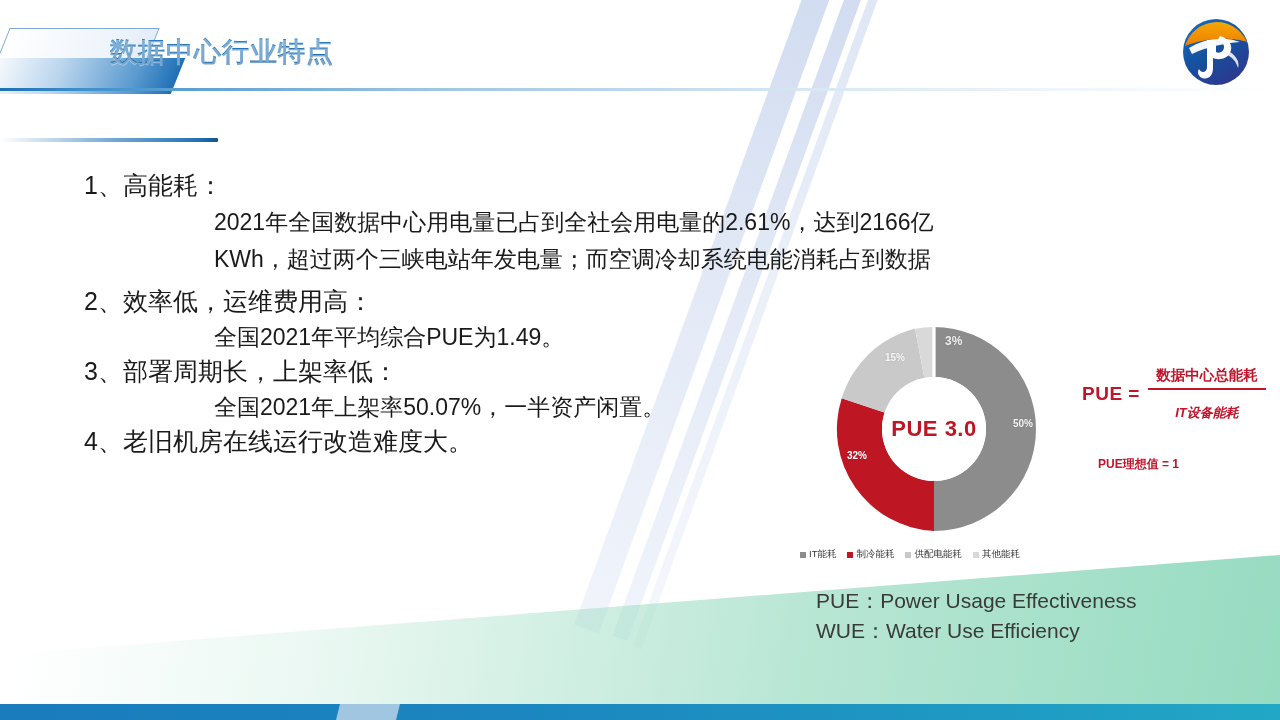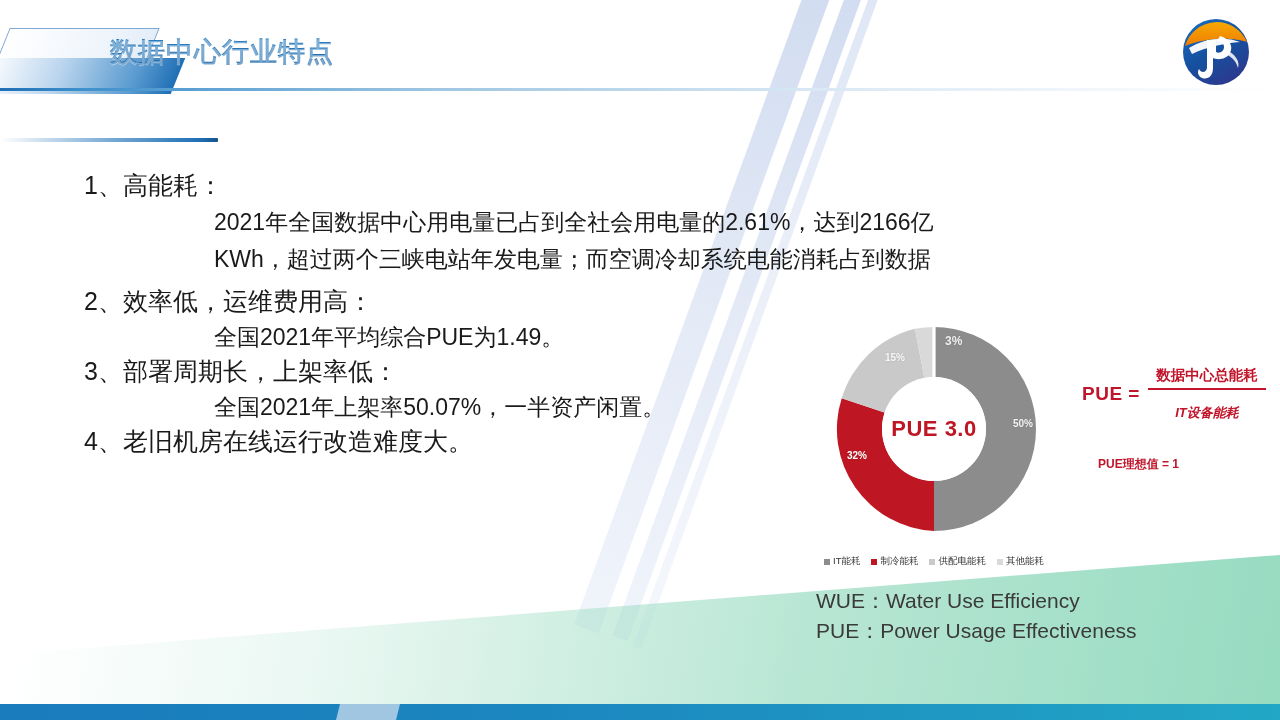--- a/index.html
+++ b/index.html
@@ -176,24 +176,23 @@
     color: #ffffff;
     text-shadow: 0 0 2px rgba(0,0,0,.15);
   }
   .sl-it  { right: 8px;  top: 96px; color:#f3f3f3; }
   .sl-cool{ left: 20px;  top: 128px; }
   .sl-pow { left: 58px;  top: 30px; color:#f7f7f7; }
   .sl-oth { left: 118px; top: 12px; color:#efefef; font-size: 12px; }
 
   .legend {
     display: flex;
-    justify-content: center;
     align-items: center;
     gap: 11px;
-    margin-top: 19px;
+    margin-top: 12px;
     font-size: 9.5px;
     color: #333;
   }
   .legend-item { display: flex; align-items: center; gap: 3px; white-space: nowrap; }
   .legend-swatch { width: 6px; height: 6px; display: inline-block; }
 
   
   .formula {
     position: absolute;
     left: 1082px; top: 366px;
@@ -346,17 +345,17 @@
       <div class="f-frac">
         <div class="f-num">数据中心总能耗</div>
         <div class="f-bar"></div>
         <div class="f-den">IT设备能耗</div>
       </div>
     </div>
     <div class="f-ideal">PUE理想值 = 1</div>
   </div>
 
   <div class="footnotes">
+    <div>PUE：Power Usage Effectiveness</div>
     <div>WUE：Water Use Efficiency</div>
-    <div>PUE：Power Usage Effectiveness</div>
   </div>
 
 </div>
 
 </body></html>

